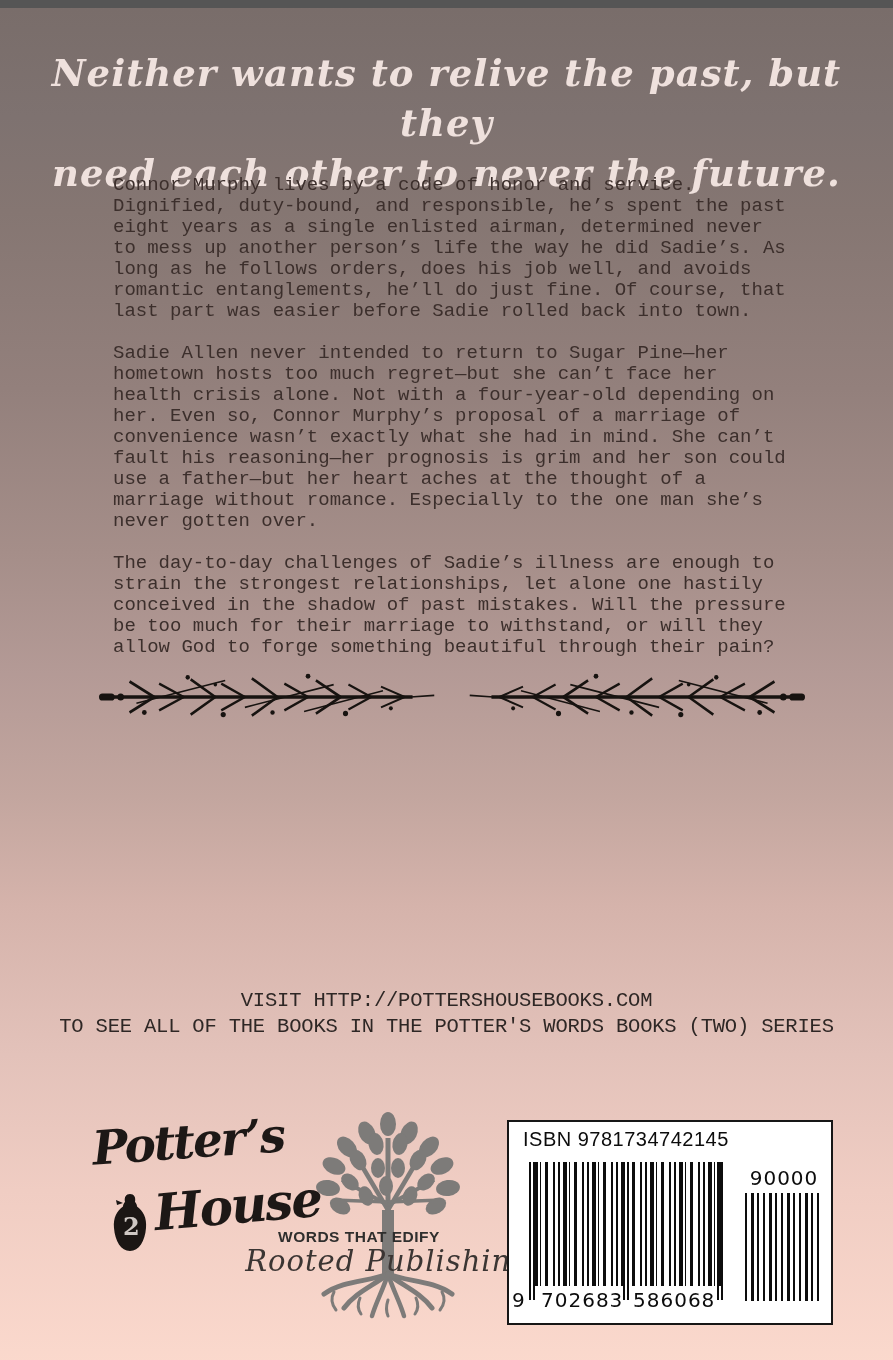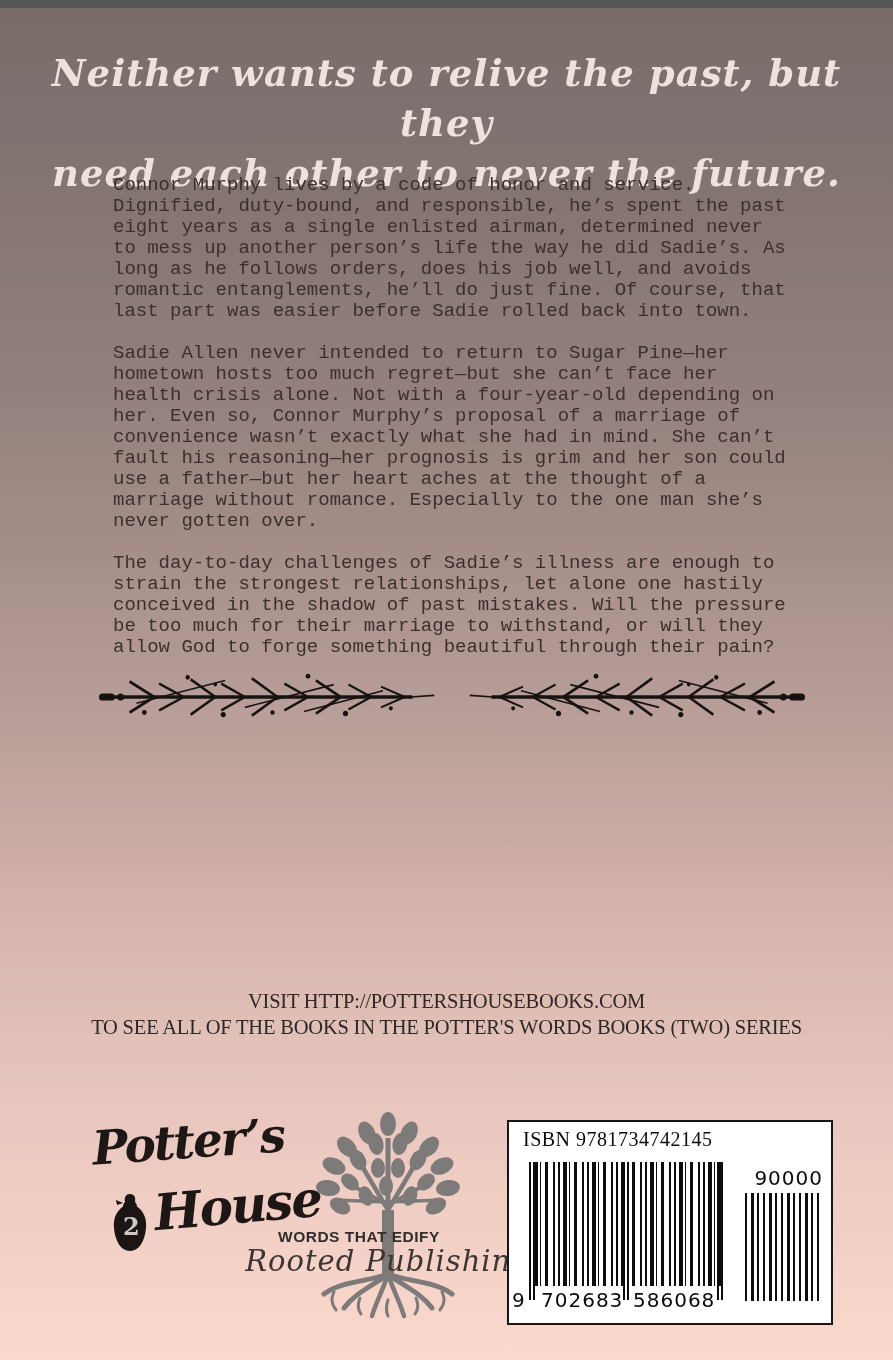--- a/index.html
+++ b/index.html
@@ -23,21 +23,21 @@
     font-family:Liberation Mono, monospace;font-size:19px;line-height:21px;
     color:#3c2f2c;
   }
   .synopsis p{margin:0 0 21px 0;}
   
   .divider{position:absolute;top:658px;left:97px;width:710px;height:62px;}
   .divider svg{display:block;width:100%;height:100%;}
   
   .series-note{
     position:absolute;top:980px;left:0;width:100%;text-align:center;
-    font-family:Liberation Serif, serif;font-size:20.5px;line-height:26px;
+    font-family:Liberation Mono, monospace;font-size:20.5px;line-height:26px;
     color:#2e2725;letter-spacing:-0.2px;
   }
   
   .potters{position:absolute;left:86px;top:1106px;width:215px;height:175px;color:#1d1816;}
   .ph-word1{
     position:absolute;left:6px;top:0px;
     font-family:"DejaVu Serif",serif;font-style:italic;font-weight:bold;
     font-size:47px;transform:rotate(-4deg);letter-spacing:-2px;
   }
   .ph-row{position:absolute;left:22px;top:62px;display:flex;align-items:flex-start;}
@@ -59,21 +59,21 @@
     font-family:"DejaVu Serif",serif;font-style:italic;font-size:29px;
     color:#3b3533;white-space:nowrap;letter-spacing:1px;
   }
   
   .barcode-box{
     position:absolute;left:507px;top:1112px;width:326px;height:205px;
     background:#ffffff;border:2px solid #161616;box-sizing:border-box;
   }
   .isbn-label{
     position:absolute;left:14px;top:6px;
-    font-family:Liberation Serif, serif;font-size:20px;color:#0c0c0c;
+    font-family:Liberation Sans, sans-serif;font-size:20px;color:#0c0c0c;
     letter-spacing:0.5px;white-space:nowrap;
   }
   .ean{position:absolute;left:20px;top:40px;width:194px;height:152px;}
   .ean-bars{
     position:absolute;left:0;top:0;width:194px;height:124px;
     background:repeating-linear-gradient(90deg,
       #0d0d0d 0 2px,#fff 2px 5px,#0d0d0d 5px 9px,#fff 9px 11px,
       #0d0d0d 11px 12px,#fff 12px 16px,#0d0d0d 16px 19px,#fff 19px 24px,
       #0d0d0d 24px 26px,#fff 26px 29px);
   }
@@ -81,21 +81,21 @@
   .g1{left:0;} .g2{left:4px;} .g3{left:94px;} .g4{left:98px;} .g5{left:188px;} .g6{left:192px;}
   .ean-digits{
     position:absolute;top:122px;left:0;width:194px;height:26px;
     font-family:"DejaVu Sans",sans-serif;font-size:20px;color:#0c0c0c;
   }
   .ean-d0{position:absolute;left:-17px;top:4px;}
   .ean-d1{position:absolute;left:12px;top:4px;letter-spacing:1px;}
   .ean-d2{position:absolute;left:104px;top:4px;letter-spacing:1px;}
   .supp{position:absolute;left:236px;top:44px;width:78px;}
   .supp-num{
-    text-align:right;font-family:"DejaVu Sans",sans-serif;font-size:20px;
+    text-align:center;font-family:"DejaVu Sans",sans-serif;font-size:20px;
     color:#0c0c0c;letter-spacing:1px;
   }
   .supp-bars{
     margin-top:3px;height:108px;
     background:repeating-linear-gradient(90deg,
       #0d0d0d 0 2px,#fff 2px 6px,#0d0d0d 6px 9px,#fff 9px 12px,
       #0d0d0d 12px 14px,#fff 14px 18px);
   }
 </style>
 </head>

